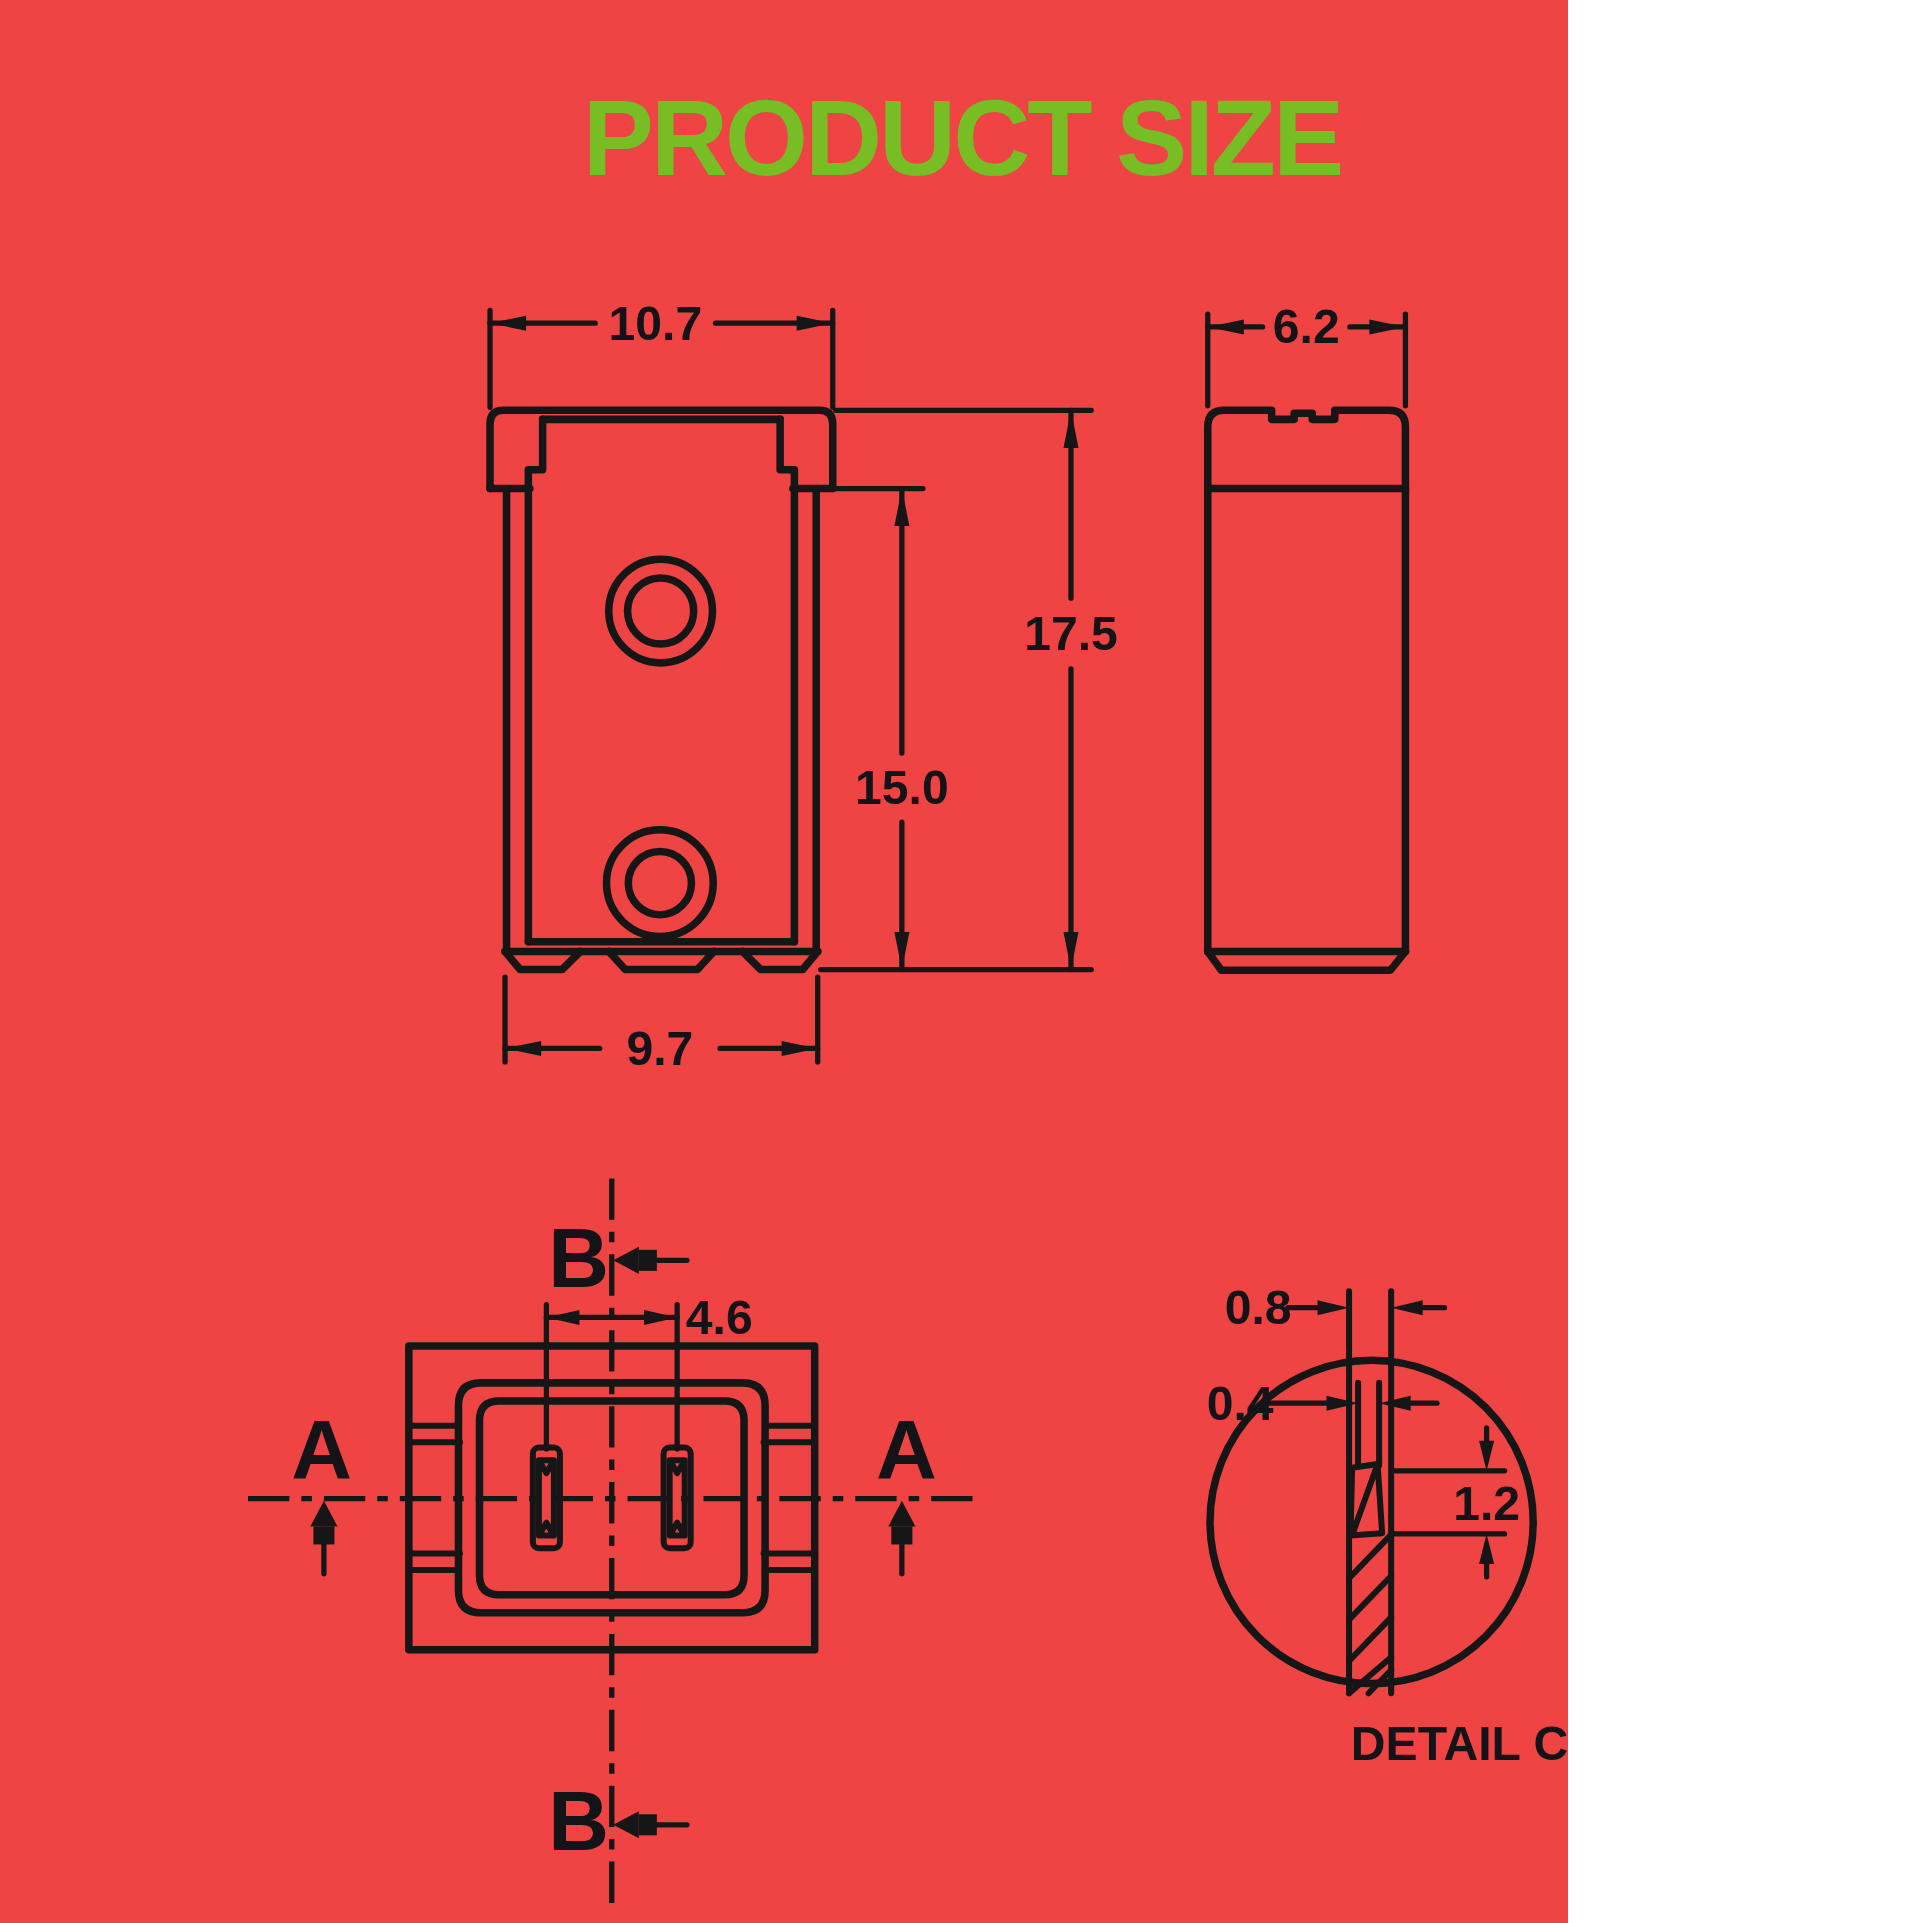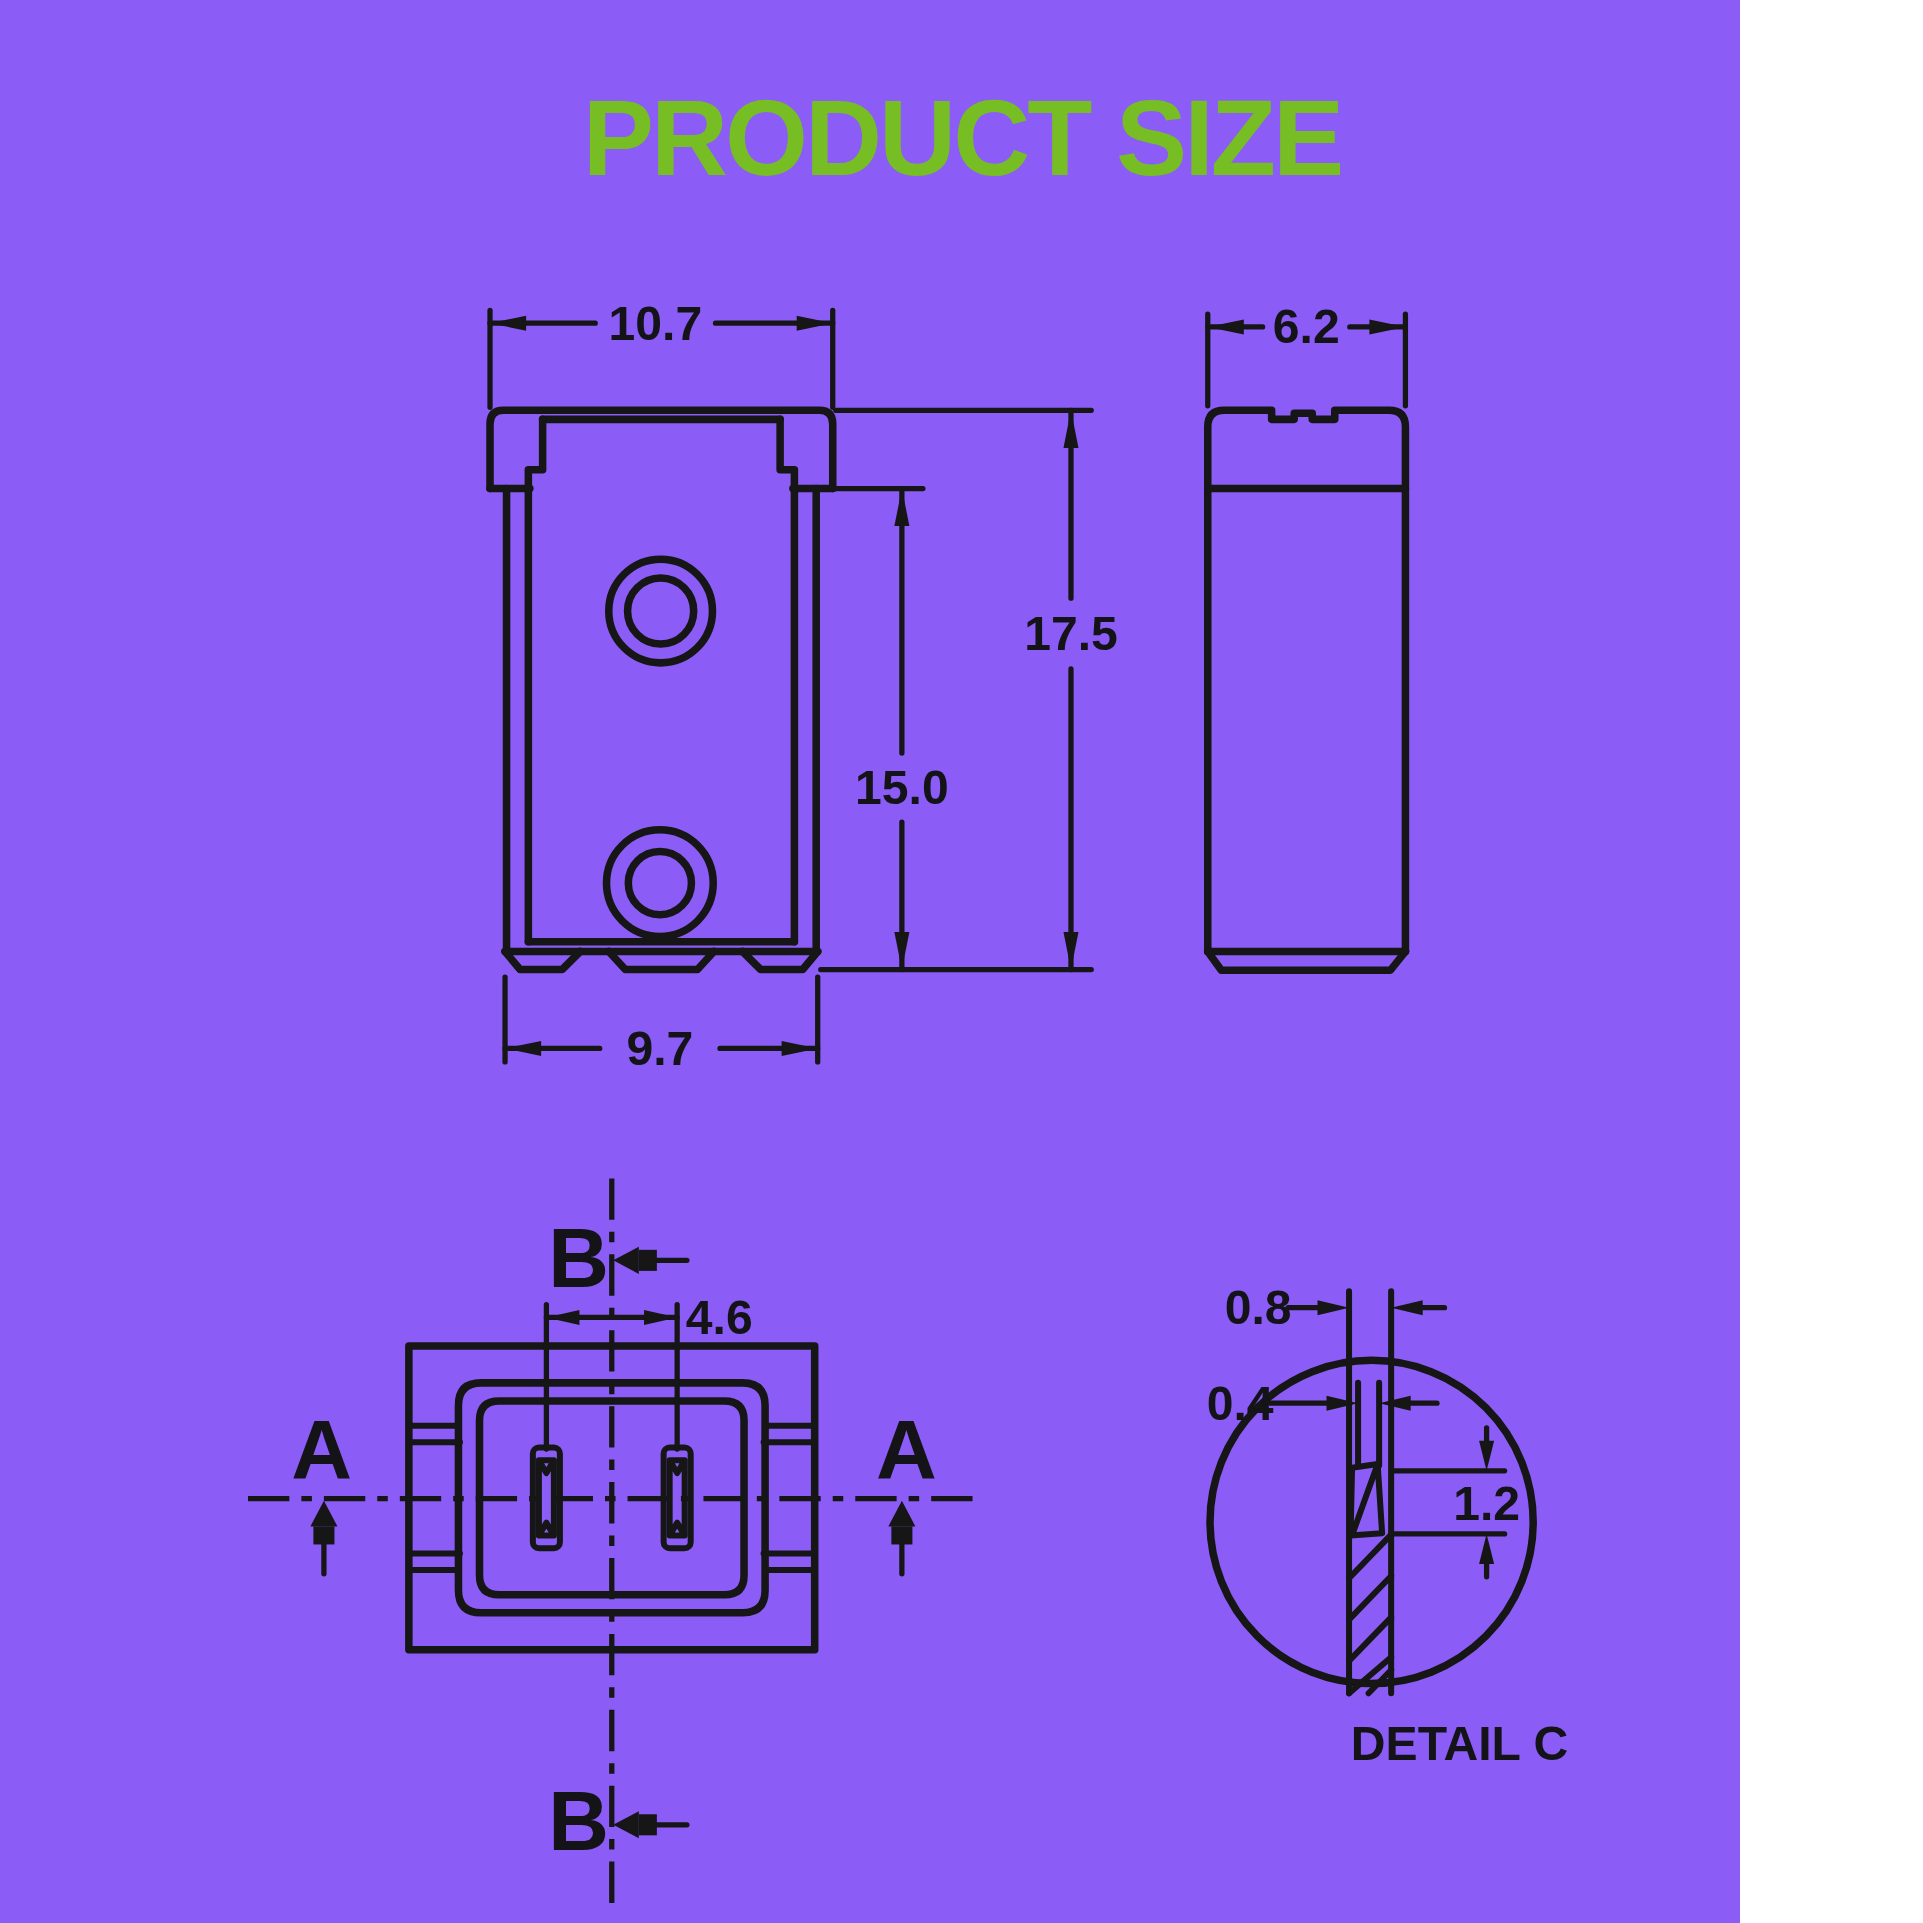--- a/index.html
+++ b/index.html
@@ -5,23 +5,23 @@
   html, body {
     margin: 0;
     padding: 0;
     width: 1924px;
     height: 1924px;
     background: #ffffff;
     font-family: "Liberation Sans", "DejaVu Sans", sans-serif;
   }
   .page {
     position: relative;
-    width: 1740px;
+    width: 1568px;
     height: 1924px;
-    background: #8b5cf6;
+    background: #ef4444;
     overflow: hidden;
   }
   svg { position: absolute; left: 0; top: 0; }
 
   
   .part   { stroke: #161616; stroke-width: 10; fill: none; stroke-linecap: round; stroke-linejoin: round; }
   .thin   { stroke: #161616; stroke-width: 8;  fill: none; stroke-linecap: round; stroke-linejoin: round; }
   .dim    { stroke: #161616; stroke-width: 7;  fill: none; stroke-linecap: round; }
   .cline  { stroke: #161616; stroke-width: 7;  fill: none; stroke-linecap: butt;
             stroke-dasharray: 55 16 14 16; }

